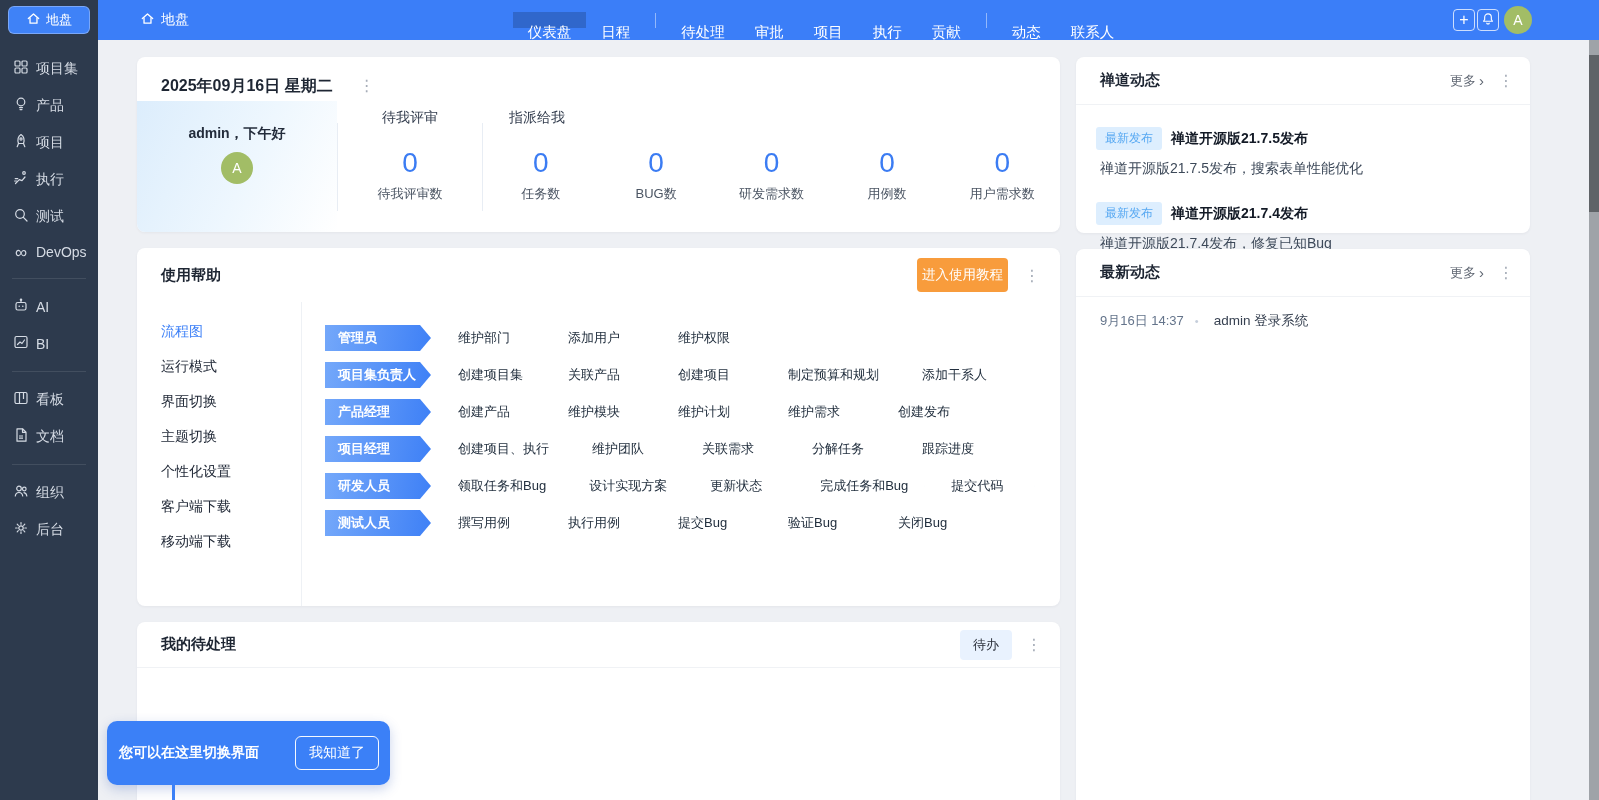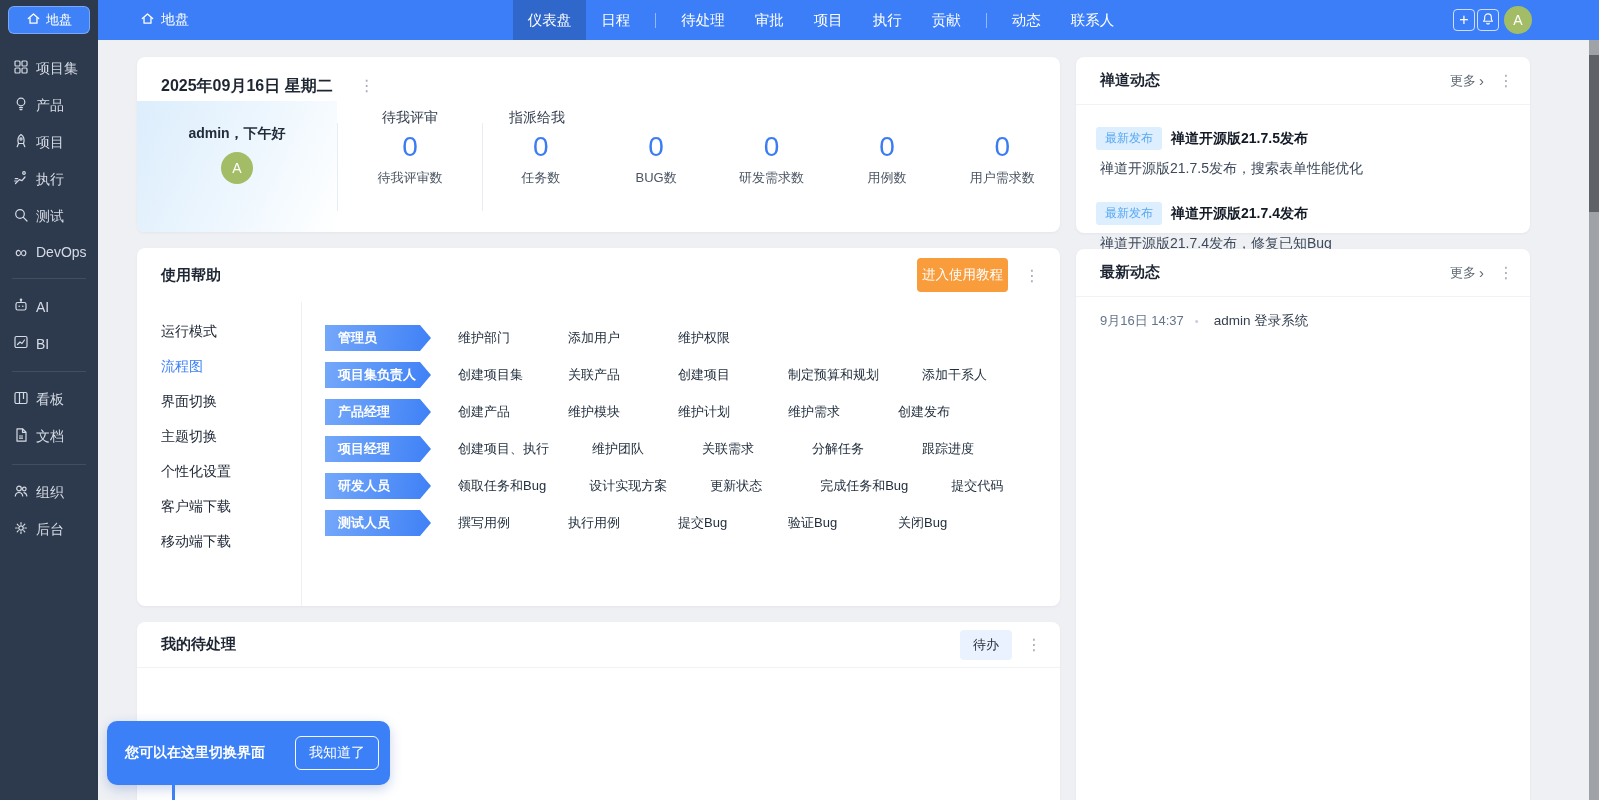--- a/index.html
+++ b/index.html
@@ -12,21 +12,21 @@
   .home-btn { margin:6px 8px 16px 8px; height:28px; border-radius:6px; background:#3f82f7; border:1px solid rgba(255,255,255,.30);
               display:flex; align-items:center; justify-content:center; gap:5px; color:#fff; font-size:13px; cursor:pointer; }
   .side-item { display:flex; align-items:center; gap:7px; padding:9px 4px 9px 13px; color:#d5dbe4; font-size:14px; cursor:pointer; }
   .side-item svg { flex:none; }
   .side-divider { height:1px; background:rgba(255,255,255,.10); margin:9px 12px; }
   .inf { font-size:17px; line-height:15px; width:16px; text-align:center; }
 
   
   .topbar { position:absolute; left:98px; right:0; top:0; height:40px; background:#3b7ef8; display:flex; align-items:stretch; color:#fff; z-index:5; }
   .brand { display:flex; align-items:center; gap:6px; margin-left:42px; font-size:14px; cursor:pointer; }
-  .topnav { display:flex; align-items:stretch; margin:0 auto; }
+  .topnav { display:flex; align-items:stretch; margin:12px auto; }
   .nav-item { padding:0 15px; line-height:40px; font-size:14.5px; cursor:pointer; white-space:nowrap; }
   .nav-item.active { background:rgba(0,0,0,.18); }
   .nav-divider { width:1px; height:15px; background:rgba(255,255,255,.45); align-self:center; margin:0 10px; }
   .topbar-actions { display:flex; align-items:center; margin-right:67px; gap:2px; }
   .icon-btn { width:22px; height:22px; border:1px solid rgba(255,255,255,.75); border-radius:4px; display:grid; place-items:center; cursor:pointer; font-size:16px; line-height:1; }
   .tb-avatar { width:28px; height:28px; border-radius:50%; background:#a2bd66; color:#fff; display:grid; place-items:center; font-size:14px; margin-left:3px; cursor:pointer; }
 
   
   .main { position:absolute; left:98px; top:40px; right:10px; bottom:0; background:#eef0f4; padding:17px 0 0 39px; display:flex; gap:16px; overflow:hidden; }
   .col-left { width:923px; display:flex; flex-direction:column; gap:16px; }
@@ -41,21 +41,21 @@
   .welcome-header { display:flex; align-items:flex-start; padding:19px 18px 4px 24px; }
   .welcome-date { font-size:16px; font-weight:bold; color:#1e2633; margin-right:22px; }
   .welcome-msg { font-size:13px; color:#46536a; flex:1; }
   .welcome-body { flex:1; display:flex; }
   .admin-block { width:200px; flex:none; background:linear-gradient(115deg,#dcedfc 0%,#eef7fe 55%,#ffffff 100%);
                  border-radius:0 0 0 8px; display:flex; flex-direction:column; align-items:center; padding-top:24px; gap:9px; }
   .greeting { font-size:14px; font-weight:bold; color:#232c3b; }
   .green-avatar { width:32px; height:32px; border-radius:50%; background:#a2bd66; color:#fff; display:grid; place-items:center; font-size:14px; }
   .v-sep { width:1px; height:88px; background:#e8edf4; align-self:center; }
   .stat-group { padding-top:8px; }
-  .stat-group .grp-header { font-size:14px; color:#333d4e; margin-bottom:0; }
+  .stat-group .grp-header { font-size:14px; color:#333d4e; margin-bottom:16px; }
   .grp-review { width:144px; text-align:center; }
   .grp-assigned { flex:1; }
   .grp-assigned .grp-header { padding-left:26px; }
   .stat-cols { display:flex; }
   .stat-col { flex:1; text-align:center; }
   .stat-num { font-size:28px; color:#3b7cf3; line-height:40px; cursor:pointer; }
   .stat-label { font-size:13px; color:#4b5563; margin-top:2px; }
 
   
   .help { height:358px; display:flex; flex-direction:column; }
@@ -92,21 +92,21 @@
   .news-desc { margin-top:10px; font-size:14px; color:#3d4959; padding-left:4px; }
   .latest { flex:1; border-radius:8px 8px 0 0; }
   .latest-body { padding:15px 24px; }
   .latest-item { display:flex; align-items:center; font-size:13px; }
   .latest-time { color:#64748b; }
   .latest-dot { color:#c5cedb; margin:0 15px 0 11px; font-size:11px; }
   .latest-text { color:#374151; font-size:13.5px; }
 
   
   .tip { position:absolute; left:107px; top:721px; width:283px; height:64px; background:#3b80f7; border-radius:10px; z-index:20;
-         display:flex; align-items:center; padding:0 11px 0 18px; box-shadow:0 4px 12px rgba(40,80,180,.25); }
+         display:flex; align-items:center; padding:0 11px 0 12px; box-shadow:0 4px 12px rgba(40,80,180,.25); }
   .tip-text { color:#fff; font-size:14px; font-weight:bold; flex:1; }
   .tip-btn { background:transparent; border:1.5px solid rgba(255,255,255,.95); color:#fff; border-radius:6px; padding:7px 13px; font-size:14px; cursor:pointer; font-family:inherit; white-space:nowrap; }
   .tip-line { position:absolute; left:172px; top:785px; width:3px; height:15px; background:#3b80f7; z-index:20; }
 
   
   .scrollbar { position:absolute; right:0; top:40px; width:10px; height:760px; background:#9fa3a8; z-index:4; }
   .scroll-thumb { position:absolute; left:0; top:15px; width:10px; height:157px; background:#5f6367; cursor:pointer; }
 </style>
 </head>
 <body>
@@ -307,22 +307,22 @@
       </section>
 
       <section class="card help">
         <div class="help-header">
           <span class="card-title">使用帮助</span>
           <button class="orange-btn">进入使用教程</button>
           <span class="kebab" style="margin-left:12px;">⋮</span>
         </div>
         <div class="help-body">
           <div class="help-tabs">
+            <div class="help-tab active">流程图</div>
             <div class="help-tab">运行模式</div>
-            <div class="help-tab active">流程图</div>
             <div class="help-tab">界面切换</div>
             <div class="help-tab">主题切换</div>
             <div class="help-tab">个性化设置</div>
             <div class="help-tab">客户端下载</div>
             <div class="help-tab">移动端下载</div>
           </div>
           <div class="help-flow">
             <div class="flow-row">
               <div class="flow-role">管理员</div>
               <div class="flow-step">维护部门</div>

